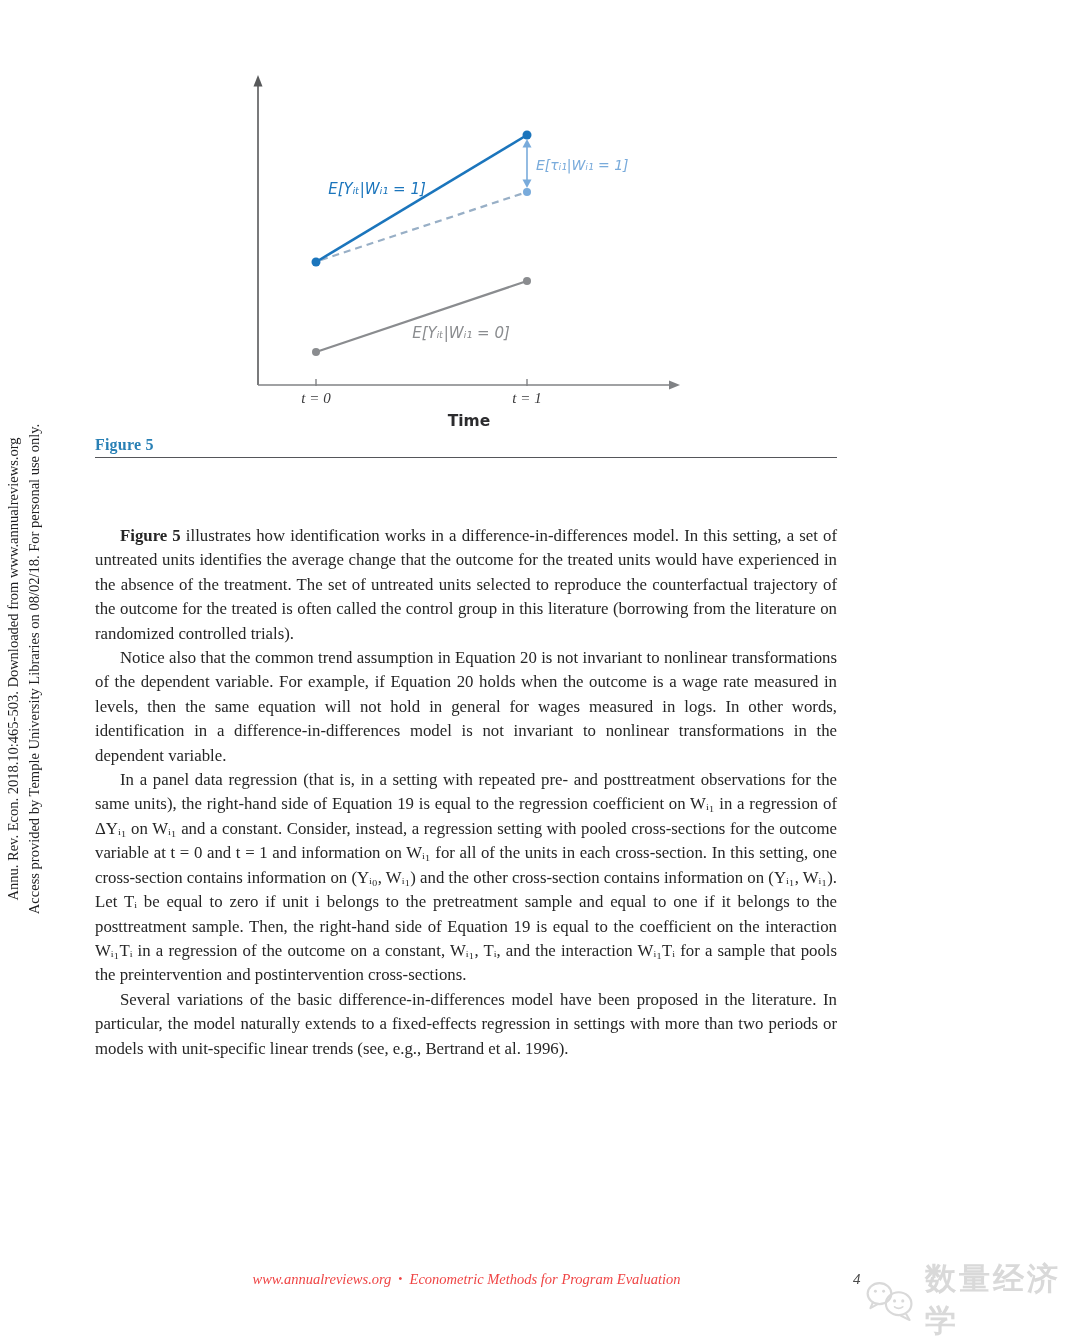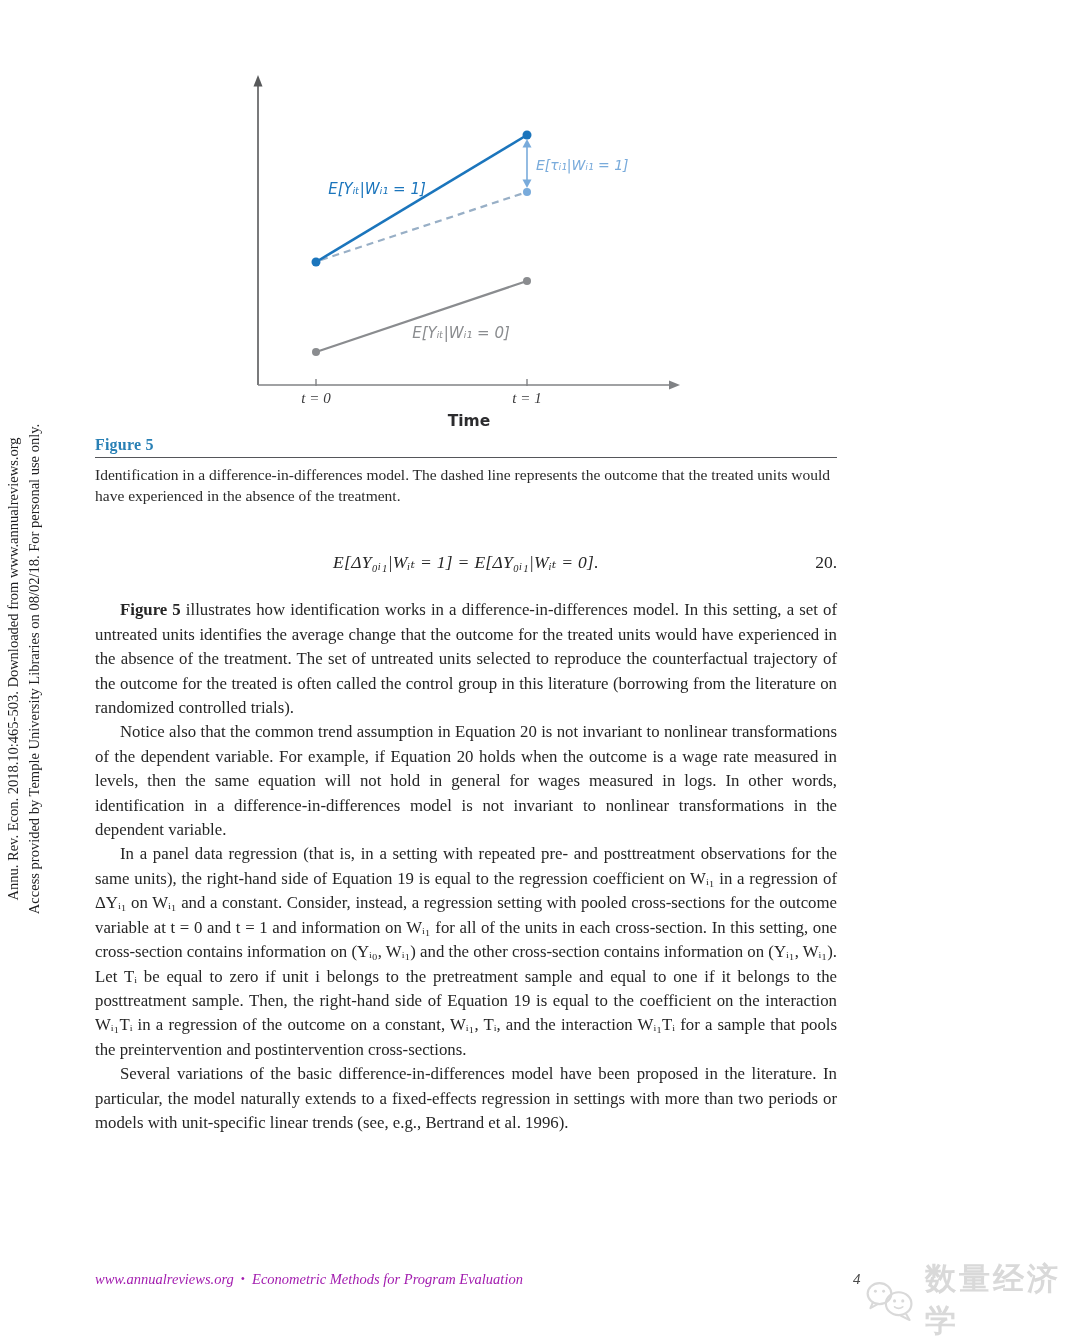--- a/index.html
+++ b/index.html
@@ -61,21 +61,21 @@
   .body p { margin: 0; }
   .body p.indent { text-indent: 25px; }
   .para-lead { font-weight: bold; }
   .equation-row { position: relative; text-align: center; margin: 26px 0 24px 0; font-size: 17.5px; }
   .eq { font-style: italic; letter-spacing: 0.3px; }
   .eqnum { position: absolute; right: 0; top: 0; font-style: normal; }
 
   
   .footer {
     position: absolute; left: 95px; top: 1271px; width: 743px;
-    text-align: left; font-size: 14.5px; font-style: italic; color: #a21caf;
+    text-align: center; font-size: 14.5px; font-style: italic; color: #ef4444;
     white-space: nowrap;
   }
   .f-sep { font-style: normal; margin: 0 7px; font-size: 12px; vertical-align: 1px; }
   .f-page { position: absolute; left: 853px; top: 1271px; font-size: 15px; font-style: italic; color: #4a4a4a; }
 
   
   .watermark {
     position: absolute; left: 864px; top: 1258px;
     display: flex; align-items: center; gap: 8px;
   }
@@ -123,29 +123,24 @@
     <text class="lbl lbl-effect" x="291" y="100">E[τᵢ₁|Wᵢ₁ = 1]</text>
     <text class="lbl lbl-control" x="216" y="268" text-anchor="middle">E[Yᵢₜ|Wᵢ₁ = 0]</text>
     <text class="lbl-tick" x="71" y="333" text-anchor="middle">t = 0</text>
     <text class="lbl-tick" x="282" y="333" text-anchor="middle">t = 1</text>
     <text class="lbl lbl-time" x="224" y="356" text-anchor="middle">Time</text>
   </svg>
 
   <div class="caption">
     <div class="cap-title">Figure 5</div>
     <hr class="cap-rule">
-    <div class="cap-text">Identification in a difference-in-differences model. The dashed line represents the outcome that the treated units would have experienced in the absence of the treatment.</div>
   </div>
 
   <div class="body">
 
-    <div class="equation-row">
-      <span class="eq">E[ΔY₀ᵢ₁|Wᵢₜ = 1] = E[ΔY₀ᵢ₁|Wᵢₜ = 0].</span>
-      <span class="eqnum">20.</span>
-    </div>
 
     <p class="indent"><span class="para-lead">Figure 5</span><span> illustrates how identification works in a difference-in-differences model. In this setting, a set of untreated units identifies the average change that the outcome for the treated units would have experienced in the absence of the treatment. The set of untreated units selected to reproduce the counterfactual trajectory of the outcome for the treated is often called the control group in this literature (borrowing from the literature on randomized controlled trials).</span></p>
     <p class="indent">Notice also that the common trend assumption in Equation 20 is not invariant to nonlinear transformations of the dependent variable. For example, if Equation 20 holds when the outcome is a wage rate measured in levels, then the same equation will not hold in general for wages measured in logs. In other words, identification in a difference-in-differences model is not invariant to nonlinear transformations in the dependent variable.</p>
     <p class="indent">In a panel data regression (that is, in a setting with repeated pre- and posttreatment observations for the same units), the right-hand side of Equation 19 is equal to the regression coefficient on Wᵢ₁ in a regression of ΔYᵢ₁ on Wᵢ₁ and a constant. Consider, instead, a regression setting with pooled cross-sections for the outcome variable at t = 0 and t = 1 and information on Wᵢ₁ for all of the units in each cross-section. In this setting, one cross-section contains information on (Yᵢ₀, Wᵢ₁) and the other cross-section contains information on (Yᵢ₁, Wᵢ₁). Let Tᵢ be equal to zero if unit i belongs to the pretreatment sample and equal to one if it belongs to the posttreatment sample. Then, the right-hand side of Equation 19 is equal to the coefficient on the interaction Wᵢ₁Tᵢ in a regression of the outcome on a constant, Wᵢ₁, Tᵢ, and the interaction Wᵢ₁Tᵢ for a sample that pools the preintervention and postintervention cross-sections.</p>
     <p class="indent">Several variations of the basic difference-in-differences model have been proposed in the literature. In particular, the model naturally extends to a fixed-effects regression in settings with more than two periods or models with unit-specific linear trends (see, e.g., Bertrand et al. 1996).</p>
   </div>
 
   <div class="footer">
     <span class="f-url">www.annualreviews.org</span><span class="f-sep">•</span><span class="f-title">Econometric Methods for Program Evaluation</span>
   </div>

